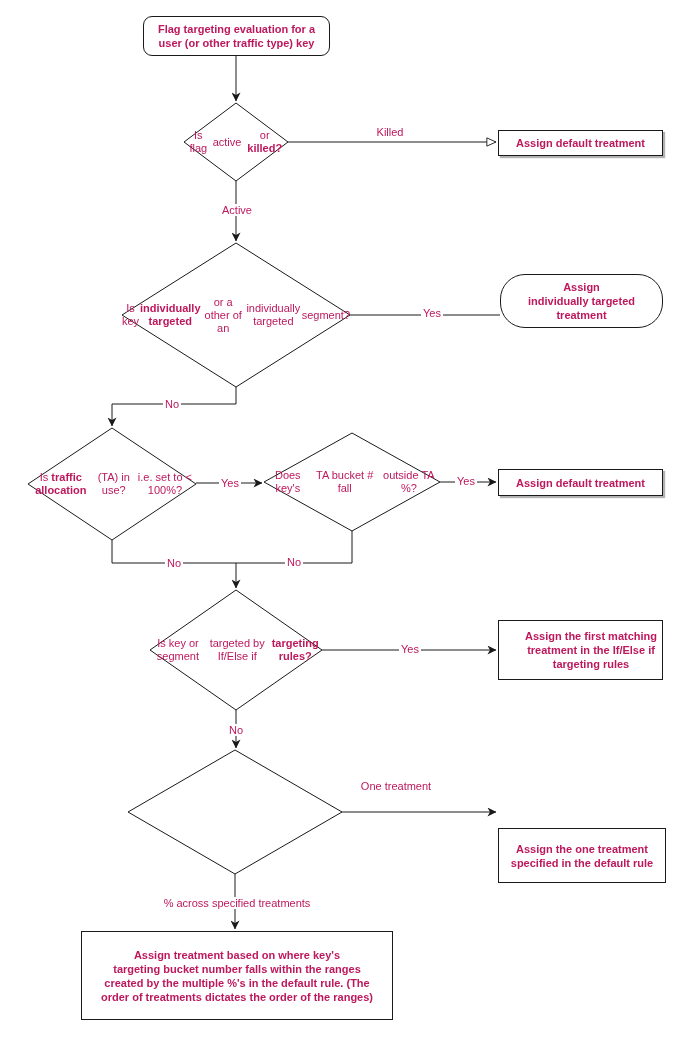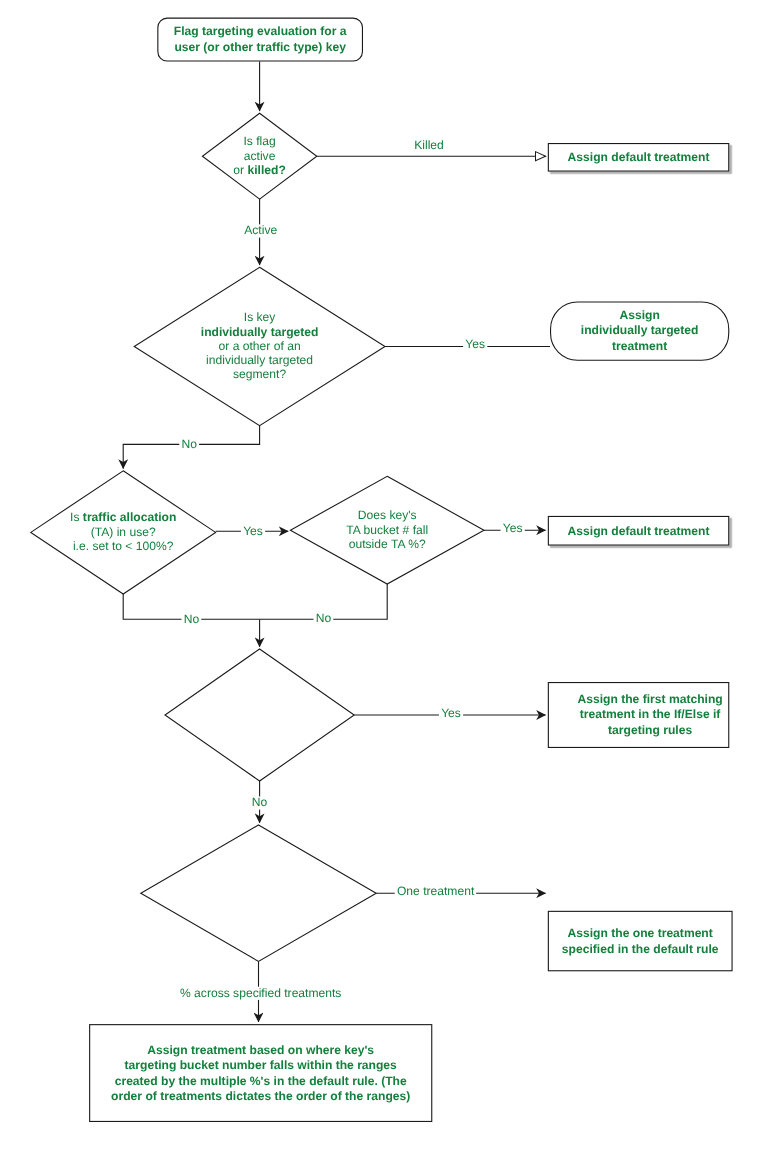--- a/index.html
+++ b/index.html
@@ -2,21 +2,21 @@
 <html><head>
 <meta charset="utf-8">
 <style>
   html, body { margin: 0; padding: 0; background: #ffffff; }
   .canvas {
     position: relative;
     width: 691px;
     height: 1045px;
     background: #ffffff;
     font-family: "Liberation Sans", sans-serif;
-    color: #15803d;
+    color: #be185d;
     overflow: hidden;
   }
   svg.wires { position: absolute; left: 0; top: 0; pointer-events: none; }
   .node-box {
     position: absolute;
     box-sizing: border-box;
     border: 1px solid #1a1a1a;
     background: #ffffff;
     display: flex;
     align-items: center;
@@ -26,21 +26,21 @@
     line-height: 14px;
     font-weight: bold;
     white-space: pre-line;
     padding: 2px 3px;
   }
   .rounded { border-radius: 9px; }
   .shadowed { box-shadow: 2px 2px 1px rgba(0,0,0,0.3); }
   .diamond-label {
     position: absolute;
     display: flex;
-    flex-direction: column;
+    flex-direction: row;
     align-items: center;
     justify-content: center;
     text-align: center;
     font-size: 11px;
     line-height: 13px;
   }
   .edge-label {
     position: absolute;
     transform: translate(-50%, -50%);
     font-size: 11px;
@@ -134,28 +134,33 @@
     <div><span>(TA) in use?</span></div>
     <div><span>i.e. set to &lt; 100%?</span></div>
   </div>
 
   <div class="diamond-label" style="left:264px; top:433px; width:176px; height:98px;">
     <div><span>Does key's</span></div>
     <div><span>TA bucket # fall</span></div>
     <div><span>outside TA %?</span></div>
   </div>
 
+  <div class="diamond-label" style="left:150px; top:590px; width:172px; height:120px;">
+    <div><span>Is key or segment</span></div>
+    <div><span>targeted by If/Else if</span></div>
+    <div><b>targeting rules?</b></div>
+  </div>
 
 
   <div class="edge-label" style="left:390px; top:132px;">Killed</div>
   <div class="edge-label" style="left:237px; top:210px;">Active</div>
   <div class="edge-label" style="left:432px; top:313px;">Yes</div>
   <div class="edge-label" style="left:172px; top:404px;">No</div>
   <div class="edge-label" style="left:230px; top:483px;">Yes</div>
   <div class="edge-label" style="left:466px; top:481px;">Yes</div>
   <div class="edge-label" style="left:174px; top:563px;">No</div>
   <div class="edge-label" style="left:294px; top:562px;">No</div>
   <div class="edge-label" style="left:410px; top:649px;">Yes</div>
   <div class="edge-label" style="left:236px; top:730px;">No</div>
-  <div class="edge-label" style="left:396px; top:811px;">One treatment</div>
+  <div class="edge-label" style="left:396px; top:786px;">One treatment</div>
   <div class="edge-label" style="left:237px; top:903px;">% across specified treatments</div>
 
 </div>
 
 </body></html>

